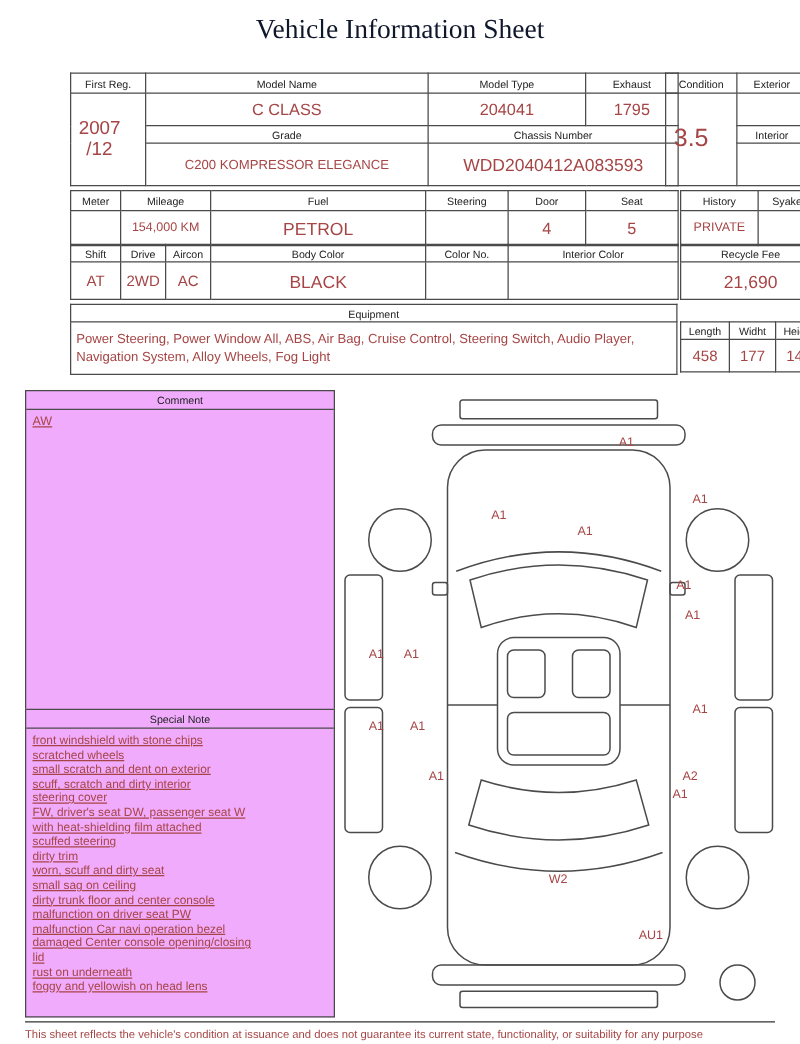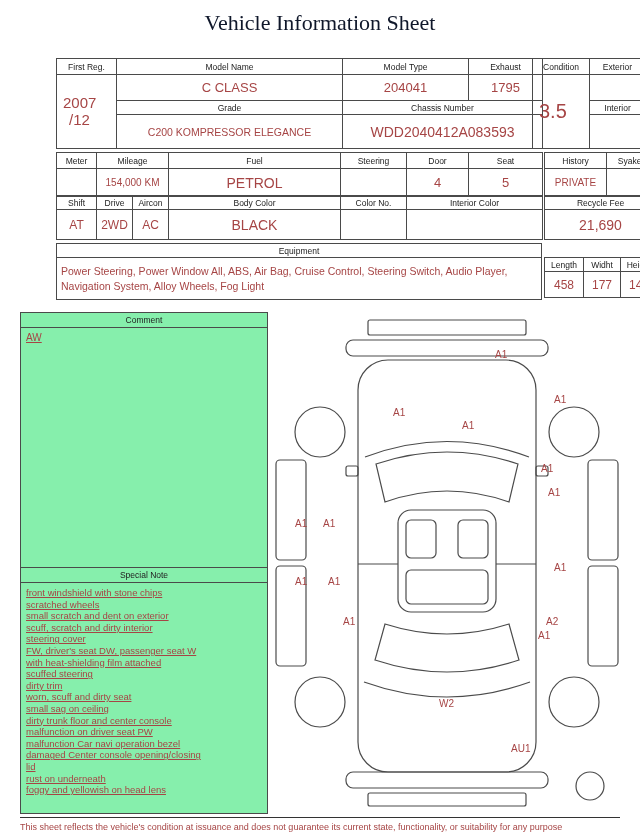--- a/index.html
+++ b/index.html
@@ -10,21 +10,21 @@
   .abs{position:absolute;}
   table{border-collapse:collapse;table-layout:fixed;margin-left:36px;}
   td{border:1px solid #4a4a4a;padding:0 2px;text-align:center;overflow:hidden;vertical-align:middle;}
   td.h{font-size:8.5px;color:#222;font-weight:normal;}
   td.v{color:#a64545;}
   .fs10{font-size:10px;} .fs105{font-size:10.5px;} .fs12{font-size:12px;}
   .fs13{font-size:13px;} .fs14{font-size:14px;} .fs15{font-size:15px;} .fs20{font-size:20px;}
   .left{text-align:left;}
   .firstreg div{text-align:left;padding-left:4px;line-height:1.1;}
   .firstreg div:last-child{padding-left:10px;}
-  .box{position:absolute;border:1px solid #4a4a4a;background:#86efac;}
+  .box{position:absolute;border:1px solid #4a4a4a;background:#f0abfc;}
   .box .bhead{border-bottom:1px solid #4a4a4a;font-size:8.5px;text-align:center;
               height:14px;line-height:14px;color:#222;}
   .box .bbody{padding:4px 5px;color:#a64545;text-decoration:underline;}
   .notes{font-size:9.5px;line-height:11.6px;color:#a64545;}
   .equip-val{font-size:10.5px;line-height:1.35;text-align:left;padding:2px 4px;}
   .diagram{position:absolute;left:268px;top:314px;width:360px;height:500px;}
   .dlabel{position:absolute;color:#a64545;font-size:10px;line-height:10px;}
   .footer{position:absolute;left:20px;top:817px;width:600px;border-top:1px solid #333;
           padding-top:4px;font-size:9px;color:#a64545;}
   svg *{vector-effect:non-scaling-stroke;}

